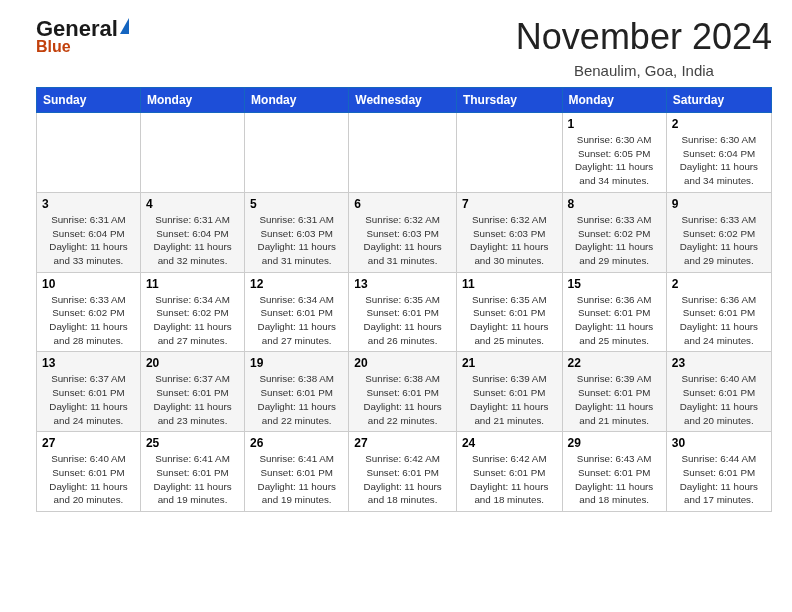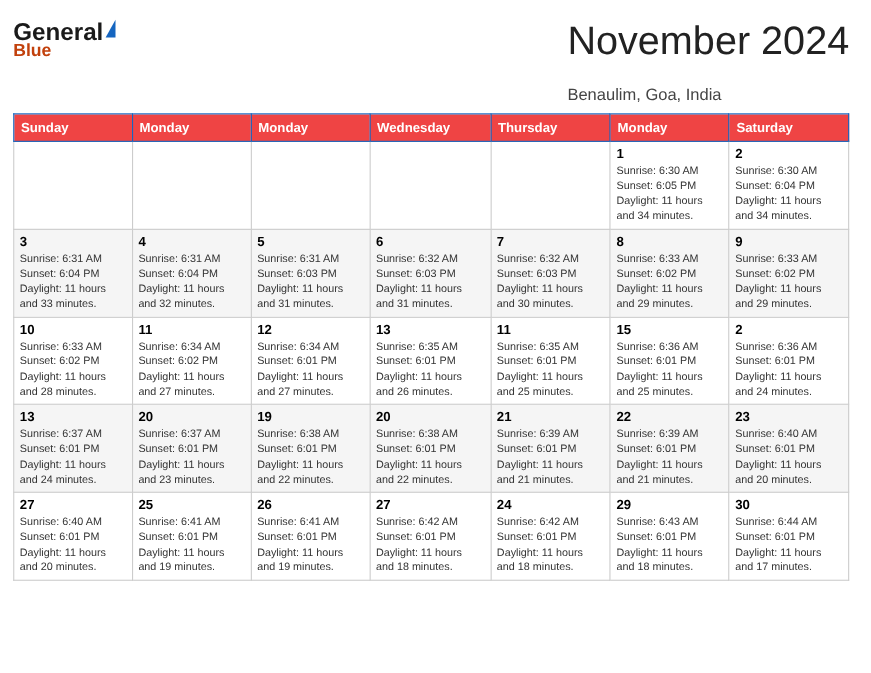--- a/index.html
+++ b/index.html
@@ -6,53 +6,53 @@
     body {
       font-family: Arial, sans-serif;
       background: #fff;
       width: 792px;
       min-height: 612px;
       padding: 0;
     }
     .page {
       width: 792px;
       background: #fff;
-      padding: 16px 20px 16px 12px;
+      padding: 16px 20px 16px 36px;
     }
     .header {
       display: flex;
       align-items: flex-start;
       justify-content: space-between;
       margin-bottom: 8px;
     }
     .logo {
       display: flex;
       flex-direction: column;
       align-items: flex-start;
     }
     .title-block {
-      text-align: left;
+      text-align: center;
     }
     .month-title {
       font-size: 36px;
       font-weight: normal;
       color: #222;
     }
     .location-subtitle {
       font-size: 15px;
       color: #444;
-      margin-top: 20px;
+      margin-top: 4px;
     }
     .calendar-table {
       width: 100%;
       border-collapse: collapse;
       font-size: 10.5px;
     }
     .calendar-table th {
-      background: #ef4444;
+      background: #1d4ed8;
       color: #fff;
       text-align: left;
       padding: 5px 6px;
       font-size: 12px;
       font-weight: bold;
       border: 1px solid #1565c0;
     }
     .calendar-table td {
       border: 1px solid #ccc;
       vertical-align: top;
@@ -67,20 +67,21 @@
     .day-number {
       font-weight: bold;
       font-size: 12px;
       margin-bottom: 2px;
       display: block;
     }
     .day-info {
       font-size: 9.8px;
       color: #333;
       line-height: 1.4;
+      text-align: center;
     }
     .empty-cell {
       background: #fff !important;
     }
   </style>
 </head>
 <body>
 
 <div class="page">
   <div class="header">

